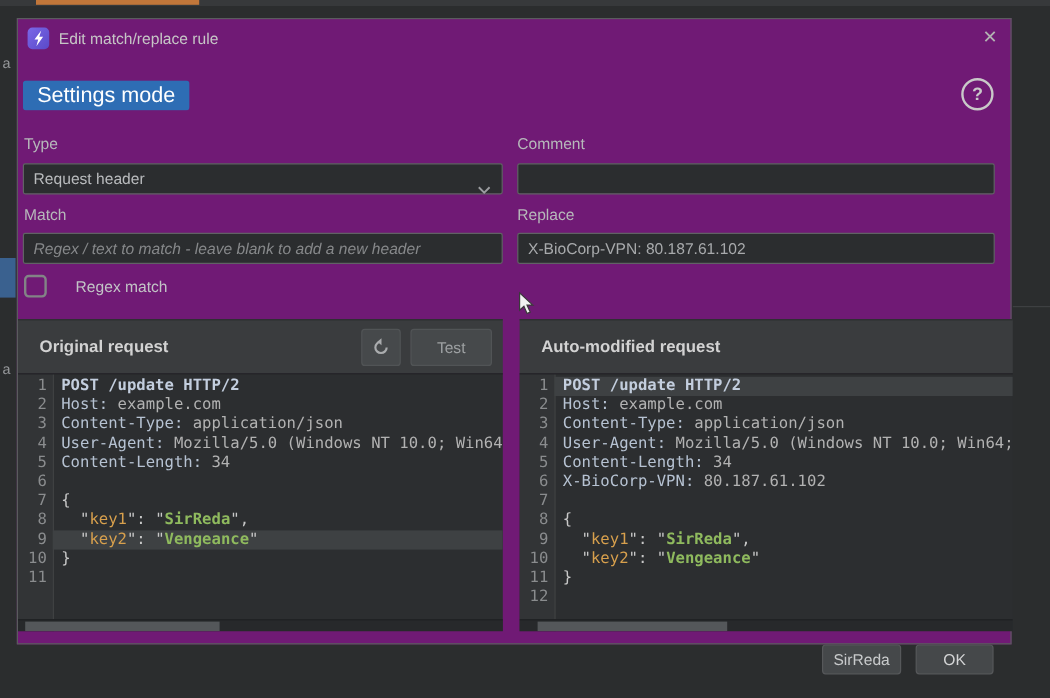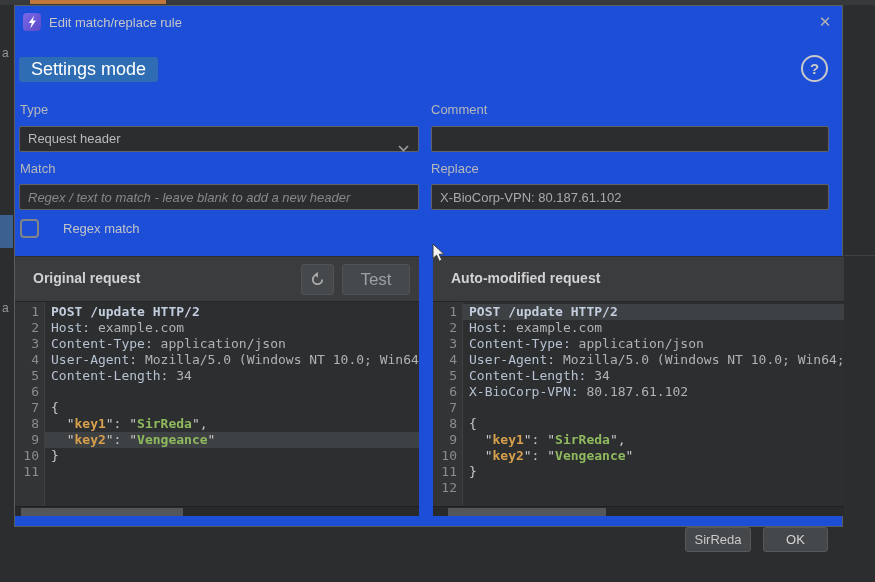--- a/index.html
+++ b/index.html
@@ -13,22 +13,22 @@
   .topbar{position:absolute;left:0;top:0;width:875px;height:5px;background:#37393b}
   .topbar-accent{position:absolute;left:30px;top:0;width:136px;height:4px;background:#c1763a}
   .bg-letter{position:absolute;left:2px;color:#95979a;font-size:12px}
   .bg-letter.a1{top:46px}
   .bg-letter.a2{top:301px}
   .bg-bluestrip{position:absolute;left:0;top:215px;width:13px;height:33px;background:#3a618f}
   .bg-divider-r{position:absolute;left:844px;top:255px;width:31px;height:1px;background:#3e4042}
 
   
   .dialog{
-    position:absolute;left:14px;top:5px;width:829px;height:522px;
-    background:#1d4ed8;border:1px solid #5a5c5e;box-sizing:border-box;
+    position:absolute;left:14px;top:15px;width:829px;height:522px;
+    background:#701a75;border:1px solid #5a5c5e;box-sizing:border-box;
   }
   .ttl-icon{position:absolute;left:8px;top:7px;width:18px;height:18px;border-radius:4px;
     background:linear-gradient(135deg,#7a68e8,#5a49c8);display:flex;align-items:center;justify-content:center}
   .ttl-text{position:absolute;left:34px;top:9px;font-size:13px;color:#c6c6c6}
   .close-btn{position:absolute;left:799px;top:5px;width:22px;height:22px;color:#b2b2b2;
     font-size:15px;text-align:center;line-height:22px;cursor:default}
 
   .tabs{position:absolute;left:4px;top:51px;display:flex;border-radius:3px;overflow:hidden;height:25px}
   .tab{font-size:18px;line-height:25px;padding:0 12px}
   .tab.active{background:#2e6db4;color:#ffffff}
@@ -61,37 +61,37 @@
 
   
   .panel{position:absolute;top:250px;height:260px}
   .panel-left{left:0;width:404px}
   .panel-right{left:418px;width:411px}
   .panel-hd{position:relative;height:45px;background:#3a3c3e;border-top:1px solid #2c2d2f;box-sizing:border-box}
   .panel-title{position:absolute;left:18px;top:13px;font-size:14px;font-weight:bold;color:#d2d2d2}
   .icon-btn{position:absolute;left:286px;top:7px;width:33px;height:31px;background:#46494b;
     border:1px solid #515456;border-radius:3px;box-sizing:border-box;display:flex;align-items:center;justify-content:center}
   .test-btn{position:absolute;left:327px;top:7px;width:68px;height:31px;background:#46494b;
-    border:1px solid #515456;border-radius:3px;box-sizing:border-box;font-size:17px;color:#9da0a2;
+    border:1px solid #515456;border-radius:3px;box-sizing:border-box;font-size:13px;color:#9da0a2;
     text-align:center;line-height:29px}
 
   .editor{position:relative;height:215px;background:#2c2e30;border-top:1px solid #242527;
     box-sizing:border-box;overflow:hidden;
     font-family:"DejaVu Sans Mono","Liberation Mono",monospace;font-size:13px}
   .gutter-bg{position:absolute;left:0;top:0;bottom:0;width:29px;background:#323436;border-right:1px solid #3f4142}
   .ed-lines{position:absolute;left:0;top:2px;right:0}
   .ed-line{display:flex;height:16px;line-height:16px;white-space:pre}
   .ed-line .ln{width:24px;padding-right:5px;text-align:right;color:#8a8c8e;flex:none}
   .ed-line .code{flex:1;padding-left:7px;overflow:hidden}
   .ed-line.hl .code{background:#3e4143}
   .t-req{color:#c3cede;font-weight:bold}
   .t-hn{color:#b6c2d2;font-weight:normal}
   .t-hv{color:#b2b2b2}
   .t-pl{color:#c8c8c8}
-  .t-key{color:#d8a04d;font-weight:bold}
+  .t-key{color:#d8a04d;font-weight:normal}
   .t-str{color:#8fba5e;font-weight:bold}
 
   .hscroll{position:absolute;left:0;right:0;bottom:0;height:9px;background:#27292b;border-top:1px solid #202123}
   .hthumb{position:absolute;top:1px;height:8px;background:#54575a}
   .thumb-a{left:6px;width:162px}
   .thumb-b{left:15px;width:158px}
 
   
   .btn{position:absolute;top:521px;height:25px;background:#45484a;border:1px solid #56585a;
     border-radius:3px;box-sizing:border-box;font-size:13px;color:#c8cacb;text-align:center;line-height:23px}

